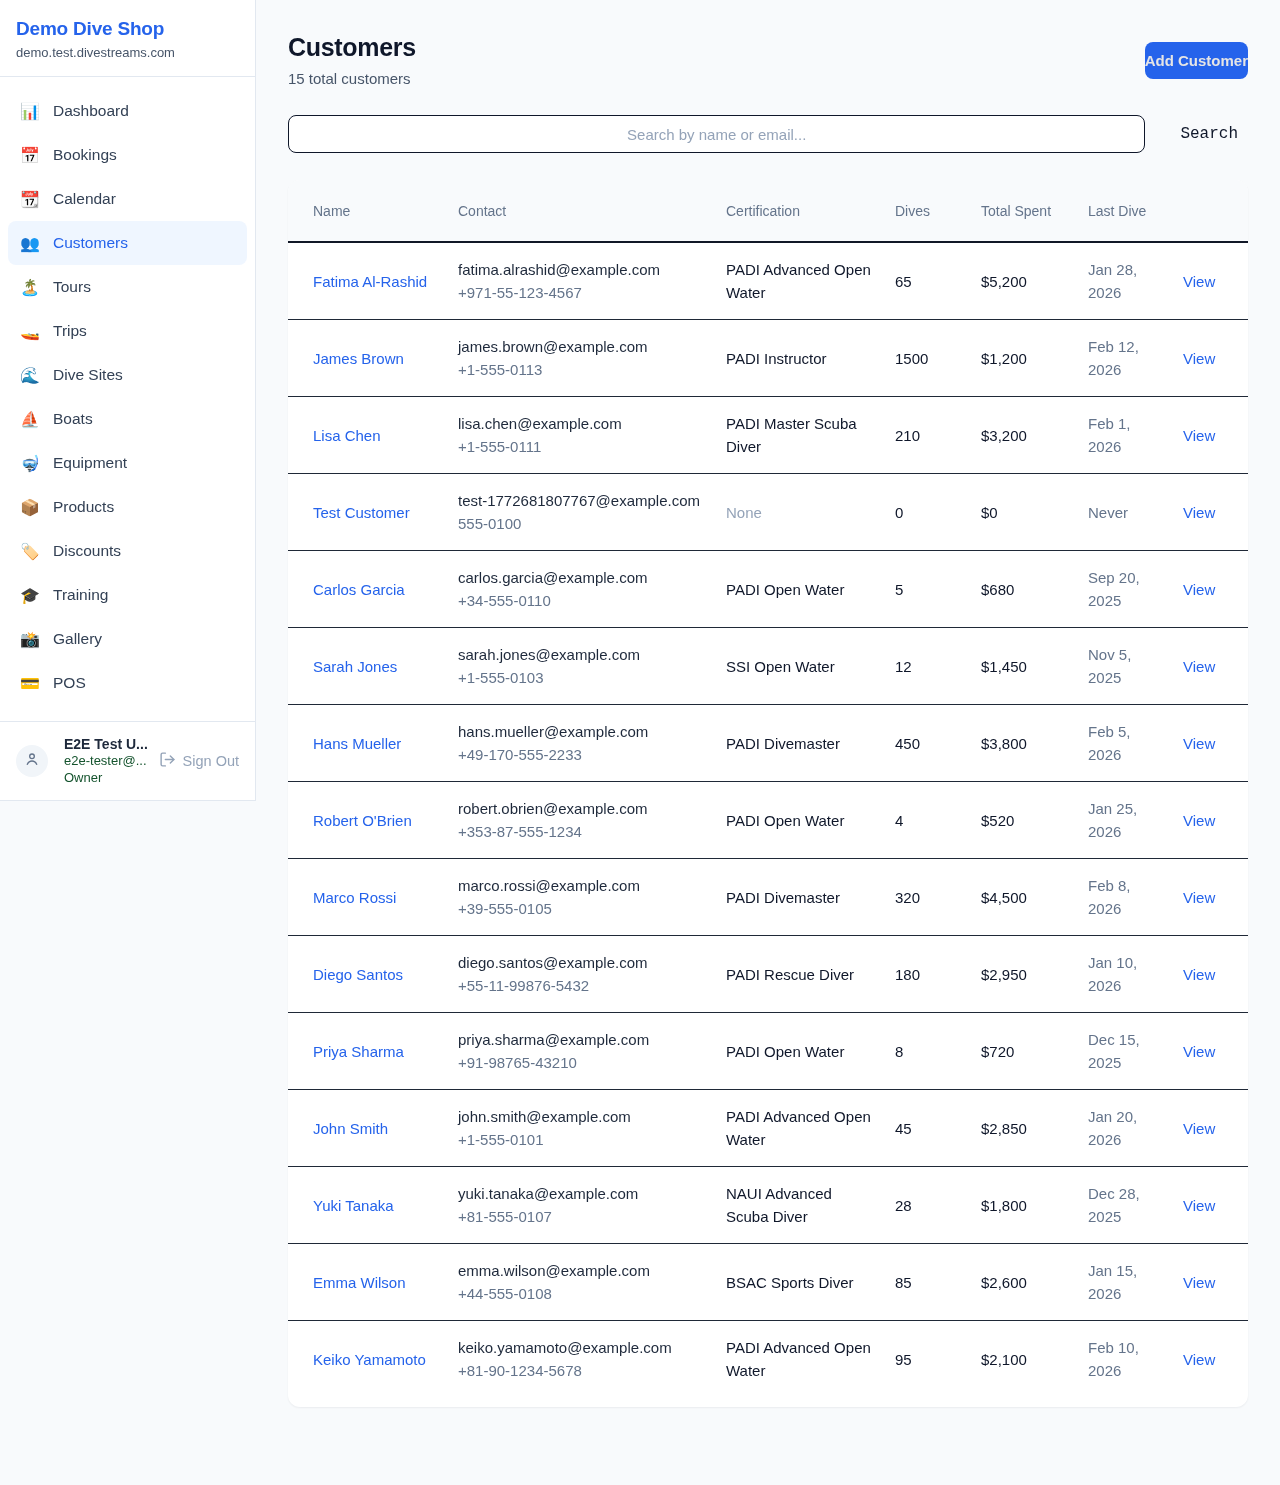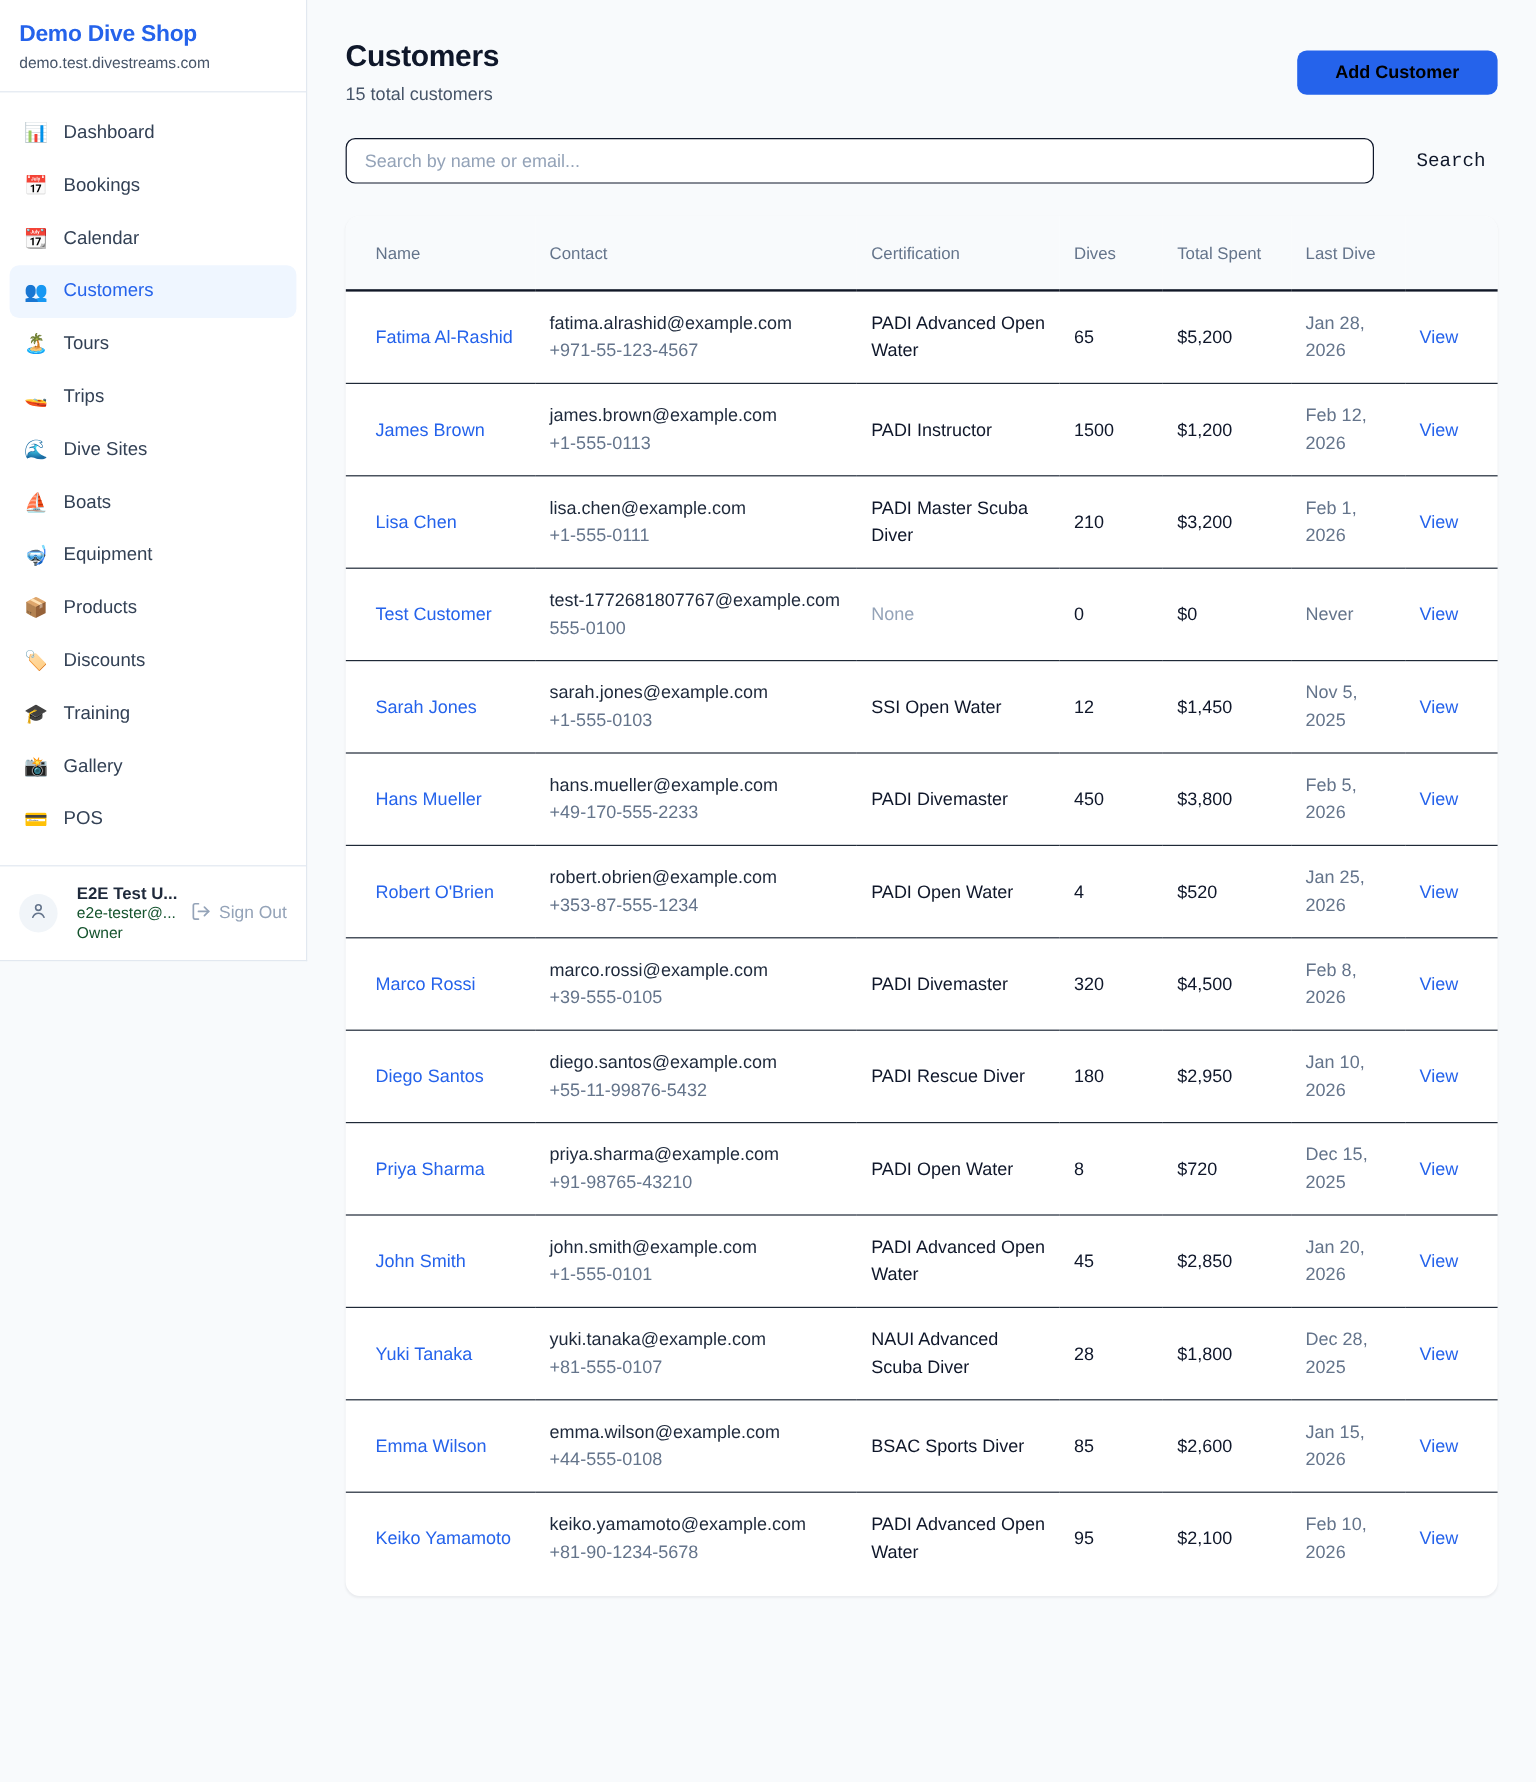--- a/index.html
+++ b/index.html
@@ -47,30 +47,30 @@
     font-size:14.5px; color:#94a3b8; background:none; border:none;
     font-family:inherit; cursor:pointer; flex:0 0 auto; padding:0;
   }
 
   
   .main { margin-left:256px; padding:33px 32px 30px 32px; }
   .page-head { display:flex; justify-content:space-between; align-items:flex-start; }
   .page-title { font-size:25px; font-weight:700; color:#0f172a; letter-spacing:-0.3px; }
   .page-subtitle { font-size:15px; color:#475569; margin-top:8px; }
   .btn-primary {
-    background:#2563eb; color:#000000; border:none; border-radius:8px;
+    background:#2563eb; color:#e5e5e5; border:none; border-radius:8px;
     font-family:inherit; font-size:15px; font-weight:600;
-    padding:0 32px; height:37px; cursor:pointer; margin-top:9px;
+    padding:0 0; height:37px; cursor:pointer; margin-top:9px;
   }
 
   .search-row { display:flex; align-items:center; margin-top:28px; }
   .search-input {
     flex:1; height:38px; border:1px solid #0f172a; border-radius:8px;
     padding:0 15px; font-size:15px; font-family:inherit; color:#404040;
-    background:#ffffff; outline:none;
+    background:#ffffff; outline:none;text-align:center;
   }
   .search-input::placeholder { color:#94a3b8; }
   .search-btn {
     background:none; border:none; font-family:Liberation Mono, monospace;
     font-size:16px; color:#0f172a; margin-left:25px; padding:0 10px;
     cursor:pointer;
   }
 
   .table-card {
     margin-top:27px; background:#ffffff; border-radius:12px;
@@ -290,20 +290,32 @@
       <div class="email">test-1772681807767@example.com</div>
       <div class="phone">555-0100</div>
     </td>
     <td class="cert muted">None</td>
     <td>0</td>
     <td>$0</td>
     <td class="date">Never</td>
     <td><a class="view-link">View</a></td>
   </tr>
 
+  <tr>
+    <td><a class="name-link">Carlos Garcia</a></td>
+    <td>
+      <div class="email">carlos.garcia@example.com</div>
+      <div class="phone">+34-555-0110</div>
+    </td>
+    <td class="cert">PADI Open Water</td>
+    <td>5</td>
+    <td>$680</td>
+    <td class="date">Sep 20, 2025</td>
+    <td><a class="view-link">View</a></td>
+  </tr>
 
   <tr>
     <td><a class="name-link">Sarah Jones</a></td>
     <td>
       <div class="email">sarah.jones@example.com</div>
       <div class="phone">+1-555-0103</div>
     </td>
     <td class="cert">SSI Open Water</td>
     <td>12</td>
     <td>$1,450</td>

